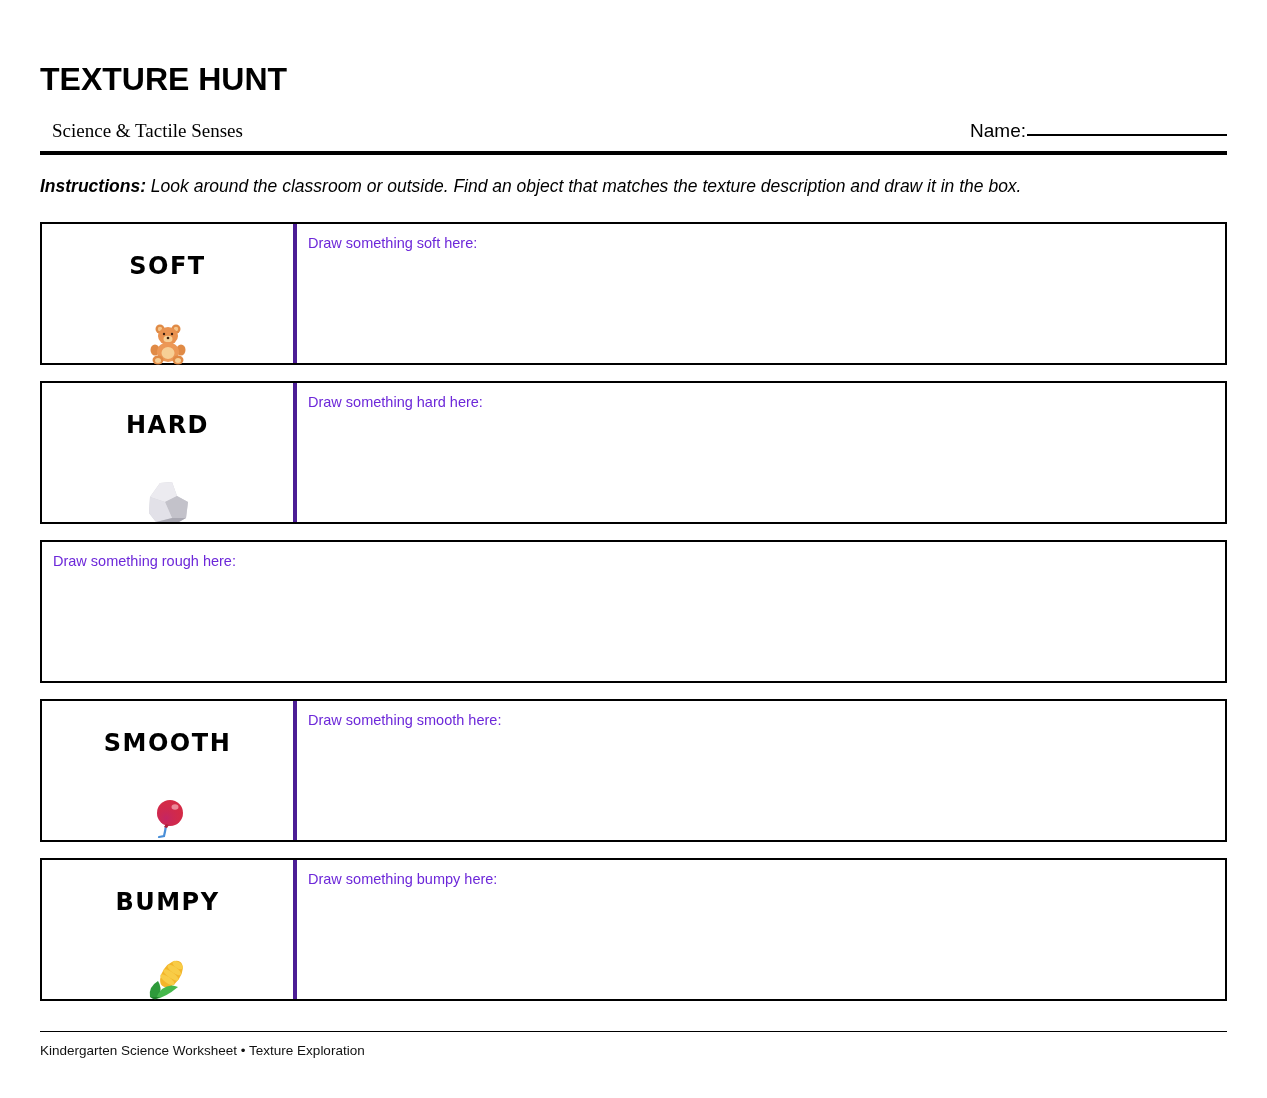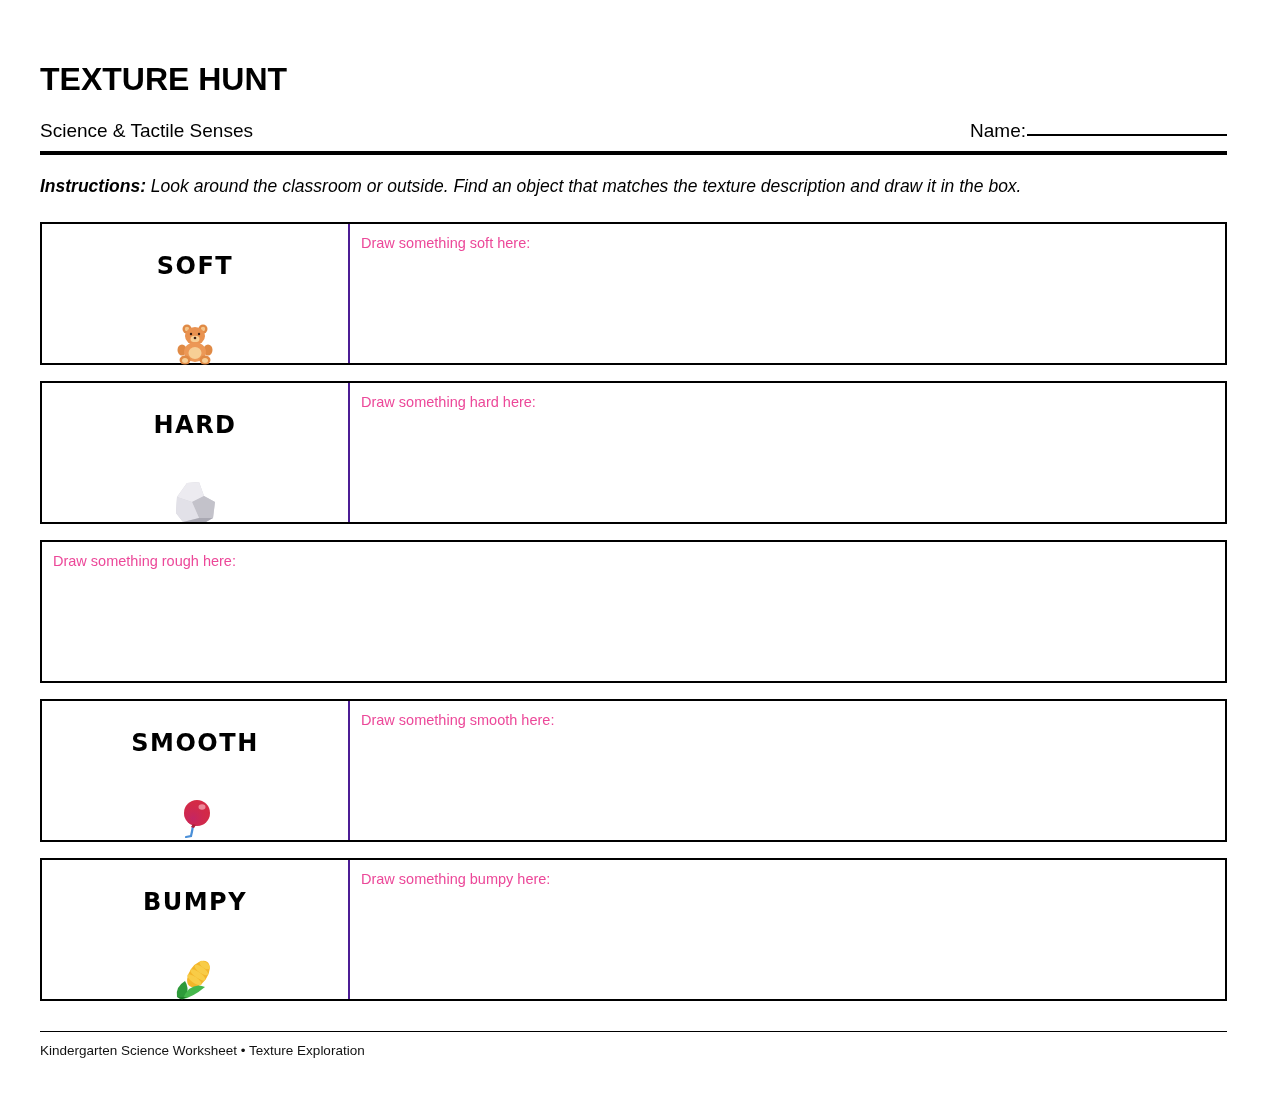--- a/index.html
+++ b/index.html
@@ -1,34 +1,34 @@
 <!DOCTYPE html>
 <html><head>
   <meta charset="utf-8">
   <style>
     * { box-sizing: border-box; margin: 0; padding: 0; }
     html, body { width: 1267px; height: 1098px; background: #ffffff; }
     body { font-family: "Liberation Sans", sans-serif; color: #000; position: relative; }
     .page { position: absolute; left: 40px; top: 0; width: 1187px; }
     .title { position: absolute; top: 60px; left: 0; font-size: 32px; font-weight: bold; letter-spacing: 0px; line-height: 38px; text-align: center; }
     .subrow { position: absolute; top: 119px; left: 0; width: 1187px; height: 24px; }
-    .subtitle { position: absolute; left: 0; top: 0; font-size: 19px; line-height: 24px; }
+    .subtitle { position: absolute; left: 12px; top: 0; font-size: 19px; line-height: 24px; font-family: Liberation Serif, serif; }
     .name-wrap { position: absolute; right: 0; top: 0; height: 24px; display: flex; align-items: flex-start; }
     .name-label { font-size: 19px; line-height: 24px; margin-right: 1px; }
     .name-line { width: 200px; height: 2px; background: #000; margin-top: 15px; }
     .rule-thick { position: absolute; top: 151px; left: 0; width: 1187px; height: 4px; background: #000; }
     .instructions { position: absolute; top: 175px; left: 0; width: 1187px; font-size: 17.5px; line-height: 22px; font-style: italic; }
     .instructions b { font-weight: bold; }
     .rows { position: absolute; top: 222px; left: 0; width: 1187px; }
     .row { display: flex; width: 1187px; height: 143px; border: 2px solid #000; margin-bottom: 16px; }
-    .label-cell { width: 308px; border-right: 2px solid #4c1d95; display: flex; flex-direction: column; align-items: center; padding-top: 27px; gap: 28px; }
+    .label-cell { width: 255px; border-right: 4px solid #4c1d95; display: flex; flex-direction: column; align-items: center; padding-top: 27px; gap: 28px; }
     .texture-name { font-family: "DejaVu Sans", sans-serif; font-weight: bold; font-size: 24px; letter-spacing: 1.5px; line-height: 30px; }
     .texture-icon { margin-top: 12px; width: 44px; height: 44px; display: flex; align-items: center; justify-content: center; }
     .draw-cell { flex: 1; padding: 10px 11px; }
-    .draw-prompt { font-size: 14.5px; color: #ec4899; line-height: 18px; }
+    .draw-prompt { font-size: 14.5px; color: #6d28d9; line-height: 18px; }
     .footer-rule { position: absolute; top: 1031px; left: 0; width: 1187px; height: 1px; background: #000; }
     .footer { position: absolute; top: 1042px; left: 0; width: 1187px; text-align: left; font-size: 13.5px; line-height: 17px; color: #111; }
   </style>
 </head>
 <body>
 
 <div class="page">
   <h1 class="title">TEXTURE HUNT</h1>
 
   <div class="subrow">

